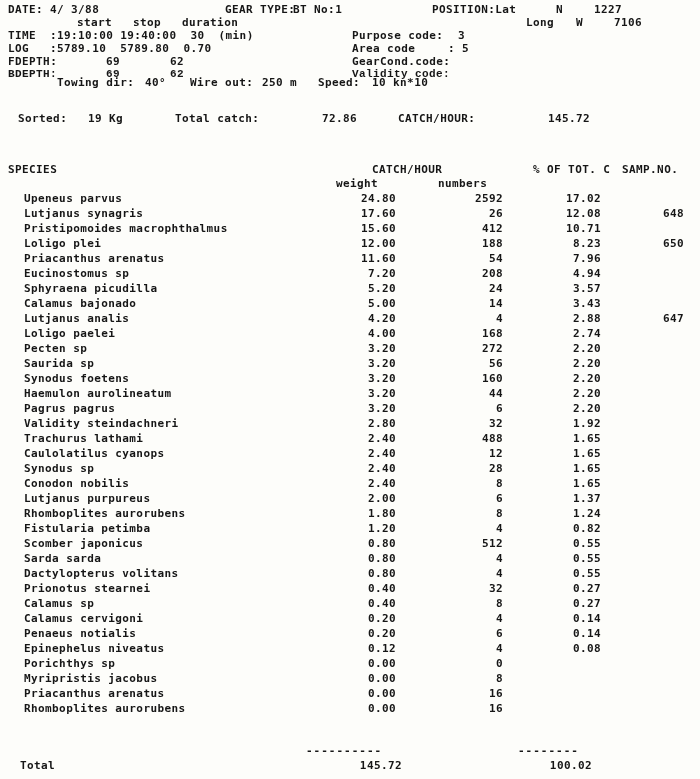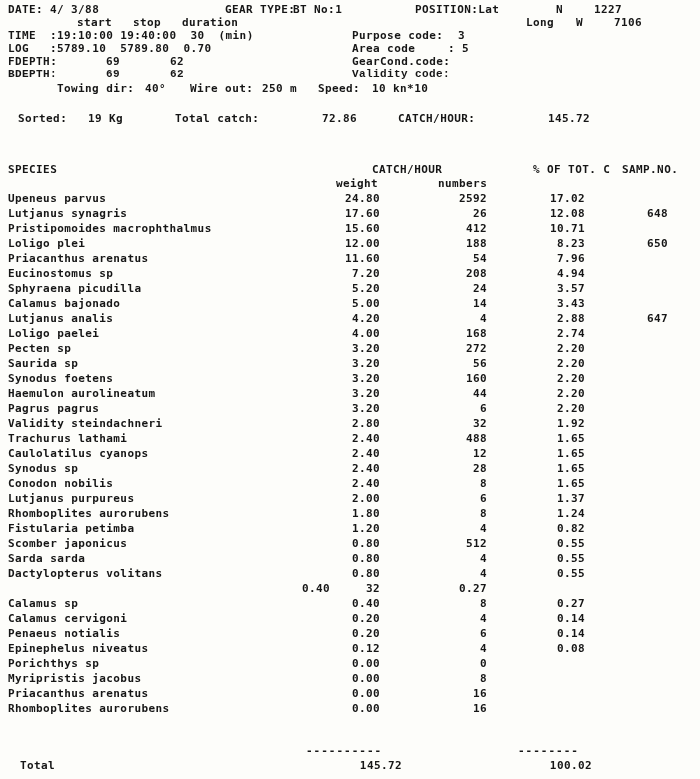--- a/index.html
+++ b/index.html
@@ -13,49 +13,49 @@
     font-weight:700;
     font-size:11px;
     letter-spacing:.4px;
     overflow:hidden;
     -webkit-font-smoothing:none;
   }
   .hl{position:absolute;left:0;width:700px;height:13px;}
   .hl span{position:absolute;top:0;white-space:pre;text-align:center;}
   
   #l1{top:3px;}  #l2{top:16px;margin-left:20px;} #l3{top:29px;} #l4{top:42px;}
-  #l5{top:55px;} #l6{top:68px;font-family:Liberation Mono, monospace;} #l7{top:82px;}
+  #l5{top:55px;} #l6{top:68px;font-family:Liberation Mono, monospace;} #l7{top:76px;}
   #summary{top:112px;}
   #thead1{top:163px;} #thead2{top:177px;}
   
   .rows{position:absolute;top:191px;left:0;width:700px;}
   .trow{
     display:grid;
     grid-template-columns:322px 50px 107px 98px 83px;
-    padding-left:8px;
+    padding-left:24px;
     height:15px;line-height:15px;
     white-space:pre;
   }
   .trow .c-name{text-align:left;overflow:hidden;}
   .trow .c-w,.trow .c-n,.trow .c-p,.trow .c-s{text-align:right;}
   
   #rules{top:744px;} #totalline{top:759px;}
   .rule{letter-spacing:1px;}
 </style>
 </head>
 <body>
 
 <div class="page">
 
   <div class="hl" id="l1">
     <span style="left:8px">DATE:</span>
     <span style="left:50px">4/ 3/88</span>
     <span style="left:225px">GEAR TYPE:</span>
     <span style="left:293px">BT No:1</span>
-    <span style="left:415px">POSITION:Lat</span>
+    <span style="left:432px">POSITION:Lat</span>
     <span style="left:556px">N</span>
     <span style="left:594px">1227</span>
   </div>
 
   <div class="hl" id="l2">
     <span style="left:57px">start</span>
     <span style="left:113px">stop</span>
     <span style="left:162px">duration</span>
     <span style="left:506px">Long</span>
     <span style="left:556px">W</span>
@@ -324,20 +324,21 @@
 
     <div class="trow">
       <span class="c-name">Dactylopterus volitans</span>
       <span class="c-w">0.80</span>
       <span class="c-n">4</span>
       <span class="c-p">0.55</span>
       <span class="c-s"></span>
     </div>
 
     <div class="trow">
+      <span class="c-name">Prionotus stearnei</span>
       <span class="c-w">0.40</span>
       <span class="c-n">32</span>
       <span class="c-p">0.27</span>
       <span class="c-s"></span>
     </div>
 
     <div class="trow">
       <span class="c-name">Calamus sp</span>
       <span class="c-w">0.40</span>
       <span class="c-n">8</span>

